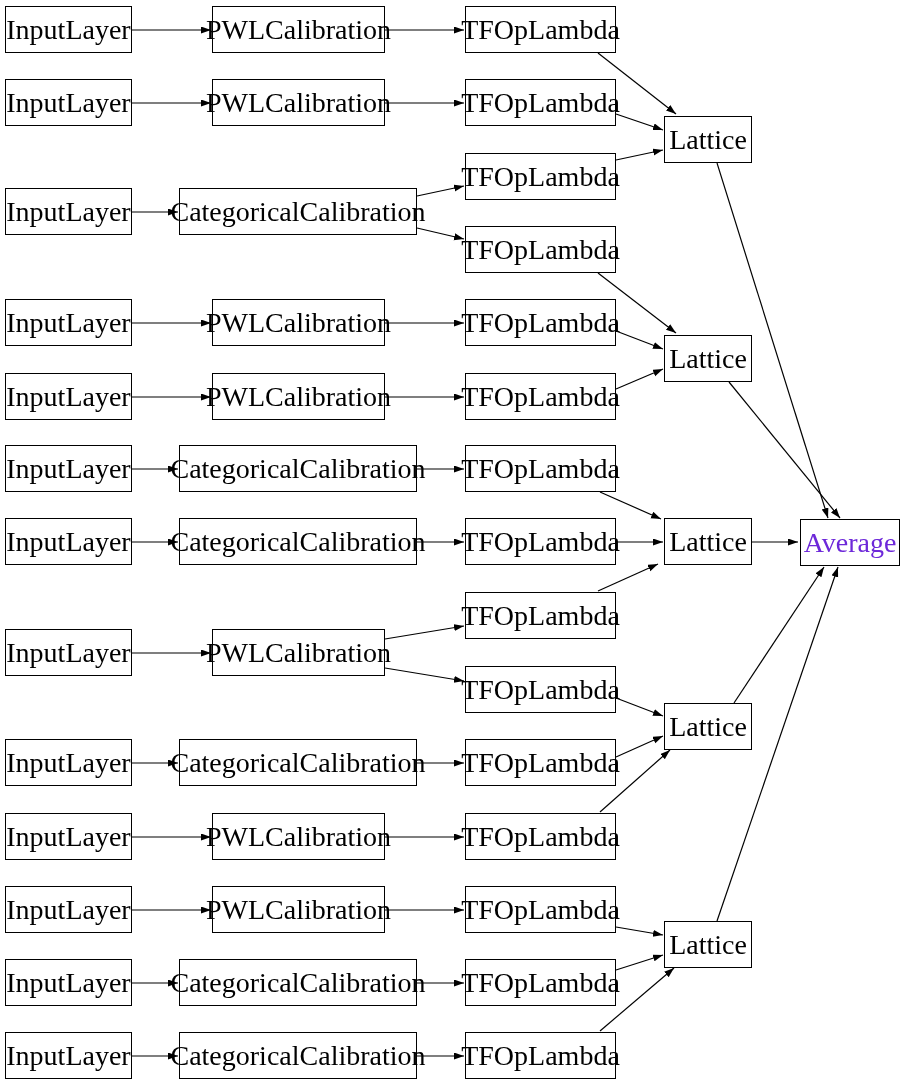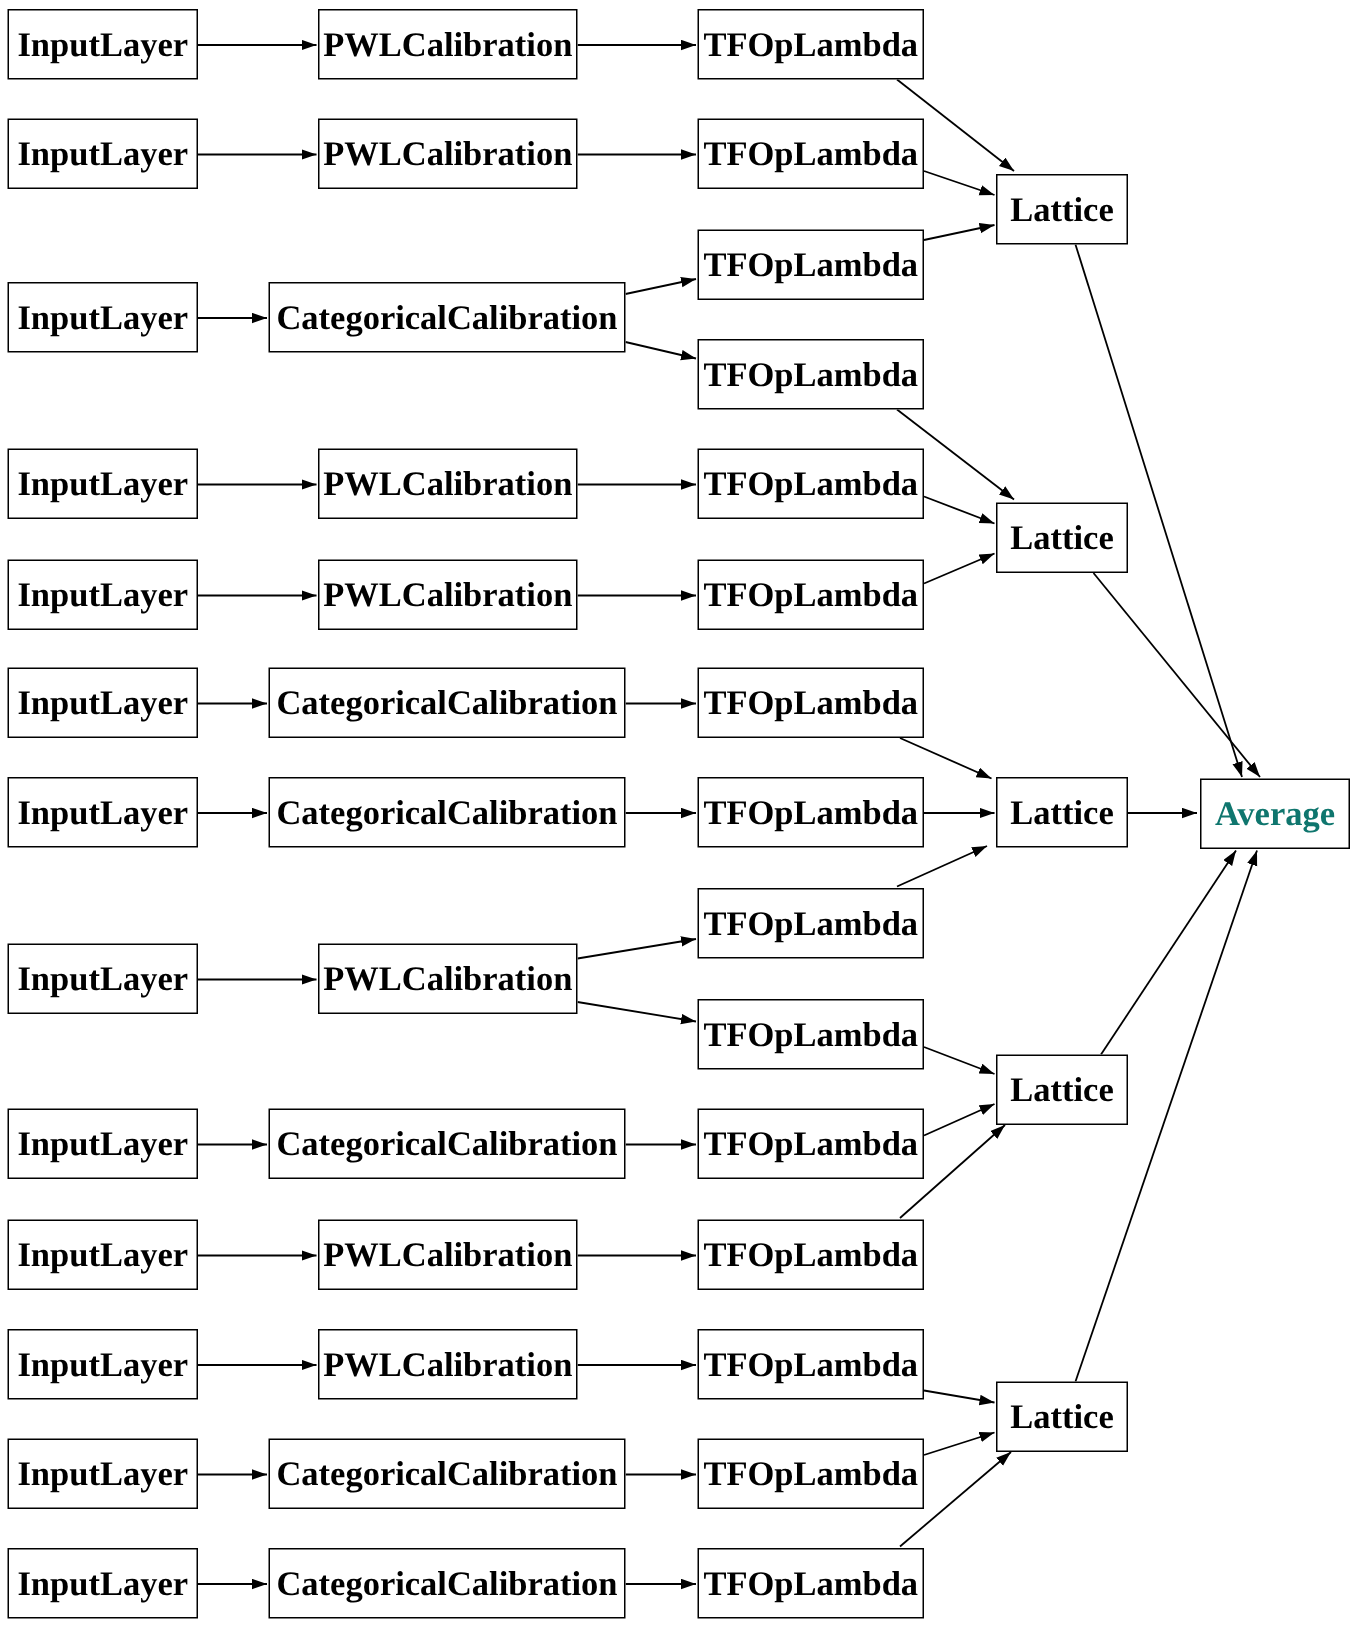--- a/index.html
+++ b/index.html
@@ -12,24 +12,23 @@
   .edge-layer { position: absolute; left: 0; top: 0; }
   .node {
     position: absolute;
     box-sizing: border-box;
     border: 1.4px solid #000000;
     background: #ffffff;
     color: #000000;
     display: flex;
     align-items: center;
     justify-content: center;
-    font-size: 23px;
+    font-size: 28px;
     line-height: 1;
     white-space: nowrap;
-    font-weight: bold;
   }
 </style>
 </head>
 <body>
 
 <div class="diagram" style="width: 905px; height: 1087px; background: rgb(255, 255, 255);">
   <svg class="edge-layer" xmlns="http://www.w3.org/2000/svg" width="905" height="1087" viewBox="0 0 905 1087">
     <defs>
       <marker id="arrowhead" markerWidth="11" markerHeight="8" refX="10" refY="3.5" orient="auto" markerUnits="userSpaceOnUse">
         <path id="arrowhead-path" d="M0,0 L10,3.5 L0,7 Z" fill="#000000"></path>
@@ -123,14 +122,14 @@
     <div class="node" style="left: 465px; top: 739px; width: 151px; height: 47px; border-color: rgb(0, 0, 0); background: rgb(255, 255, 255); color: rgb(0, 0, 0);">TFOpLambda</div>
     <div class="node" style="left: 465px; top: 813px; width: 151px; height: 47px; border-color: rgb(0, 0, 0); background: rgb(255, 255, 255); color: rgb(0, 0, 0);">TFOpLambda</div>
     <div class="node" style="left: 465px; top: 886px; width: 151px; height: 47px; border-color: rgb(0, 0, 0); background: rgb(255, 255, 255); color: rgb(0, 0, 0);">TFOpLambda</div>
     <div class="node" style="left: 465px; top: 959px; width: 151px; height: 47px; border-color: rgb(0, 0, 0); background: rgb(255, 255, 255); color: rgb(0, 0, 0);">TFOpLambda</div>
     <div class="node" style="left: 465px; top: 1032px; width: 151px; height: 47px; border-color: rgb(0, 0, 0); background: rgb(255, 255, 255); color: rgb(0, 0, 0);">TFOpLambda</div>
     <div class="node" style="left: 664px; top: 116px; width: 88px; height: 47px; border-color: rgb(0, 0, 0); background: rgb(255, 255, 255); color: rgb(0, 0, 0);">Lattice</div>
     <div class="node" style="left: 664px; top: 335px; width: 88px; height: 47px; border-color: rgb(0, 0, 0); background: rgb(255, 255, 255); color: rgb(0, 0, 0);">Lattice</div>
     <div class="node" style="left: 664px; top: 518px; width: 88px; height: 47px; border-color: rgb(0, 0, 0); background: rgb(255, 255, 255); color: rgb(0, 0, 0);">Lattice</div>
     <div class="node" style="left: 664px; top: 703px; width: 88px; height: 47px; border-color: rgb(0, 0, 0); background: rgb(255, 255, 255); color: rgb(0, 0, 0);">Lattice</div>
     <div class="node" style="left: 664px; top: 921px; width: 88px; height: 47px; border-color: rgb(0, 0, 0); background: rgb(255, 255, 255); color: rgb(0, 0, 0);">Lattice</div>
-    <div class="node" style="left: 800px; top: 519px; width: 100px; height: 47px; border-color: rgb(0, 0, 0); background: rgb(255, 255, 255); color: #0f766e;">Average</div>
+    <div class="node" style="left: 800px; top: 519px; width: 100px; height: 47px; border-color: rgb(0, 0, 0); background: rgb(255, 255, 255); color: #6d28d9;">Average</div>
   </div>
 
 </body></html>

